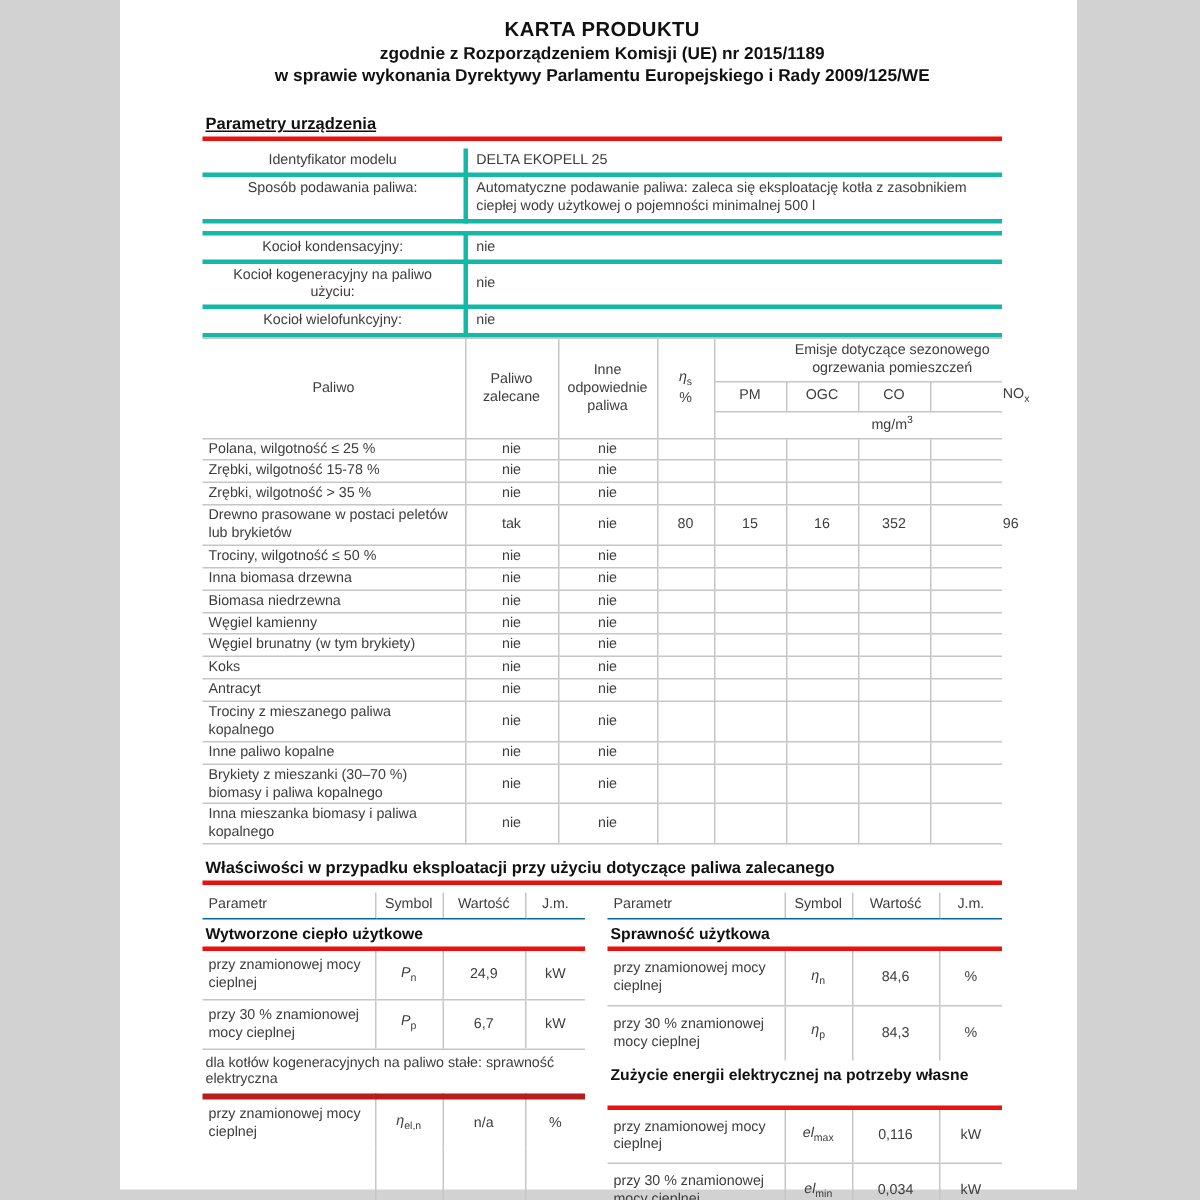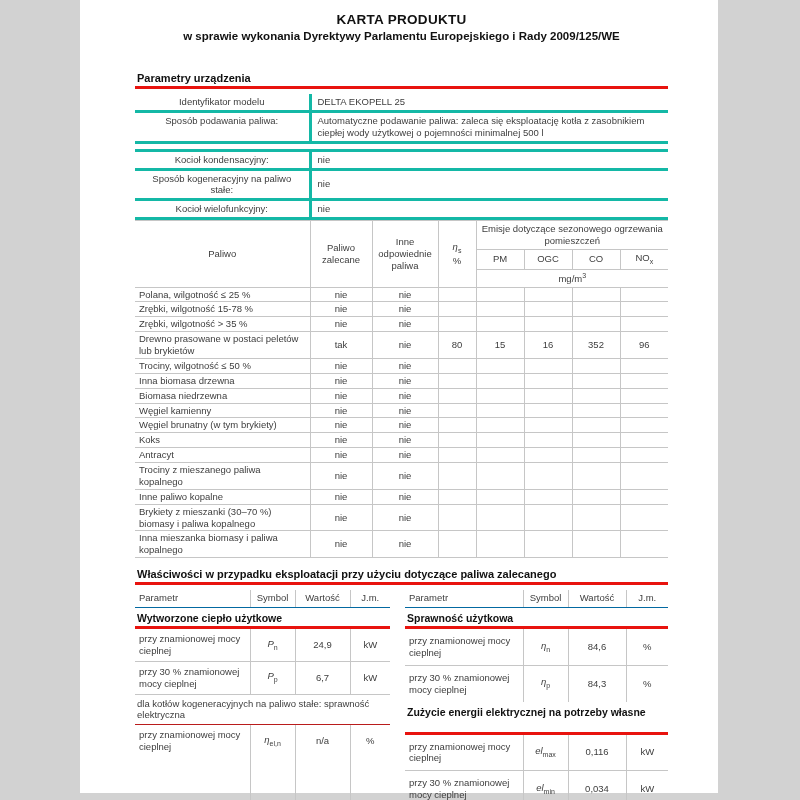--- a/index.html
+++ b/index.html
@@ -11,69 +11,70 @@
   }
   .page{
     position:absolute;left:80px;top:0;width:638px;height:793px;
     background:#ffffff;
   }
   .content{padding:8px 50px 0 55px;width:533px;box-sizing:content-box;}
   
   .t1{text-align:center;font-weight:bold;font-size:13.5px;color:#111;margin-top:4px;letter-spacing:.3px;}
   .t2{text-align:center;font-weight:bold;font-size:11.5px;color:#111;margin-top:3px;}
   .sec{font-weight:bold;font-size:11px;color:#111;margin:10px 0 2px 2px;}
-  .sec.first{margin-top:30px;}
+  .sec.first{margin-top:20px;text-decoration:underline;}
   .redline{height:3px;background:#e8130e;margin-bottom:5px;}
   
   table{border-collapse:collapse;table-layout:fixed;}
   td,th{font-size:9.5px;font-weight:normal;color:#3d3d3d;line-height:1.25;vertical-align:middle;}
   
   .info{width:533px;}
   .info td{border:3px solid #14b8a6;padding:2px 6px;}
   .info td:first-child{border-left:none;text-align:center;}
   .info td:last-child{border-right:none;}
   .info tr.first td{border-top:none;}
   .info tr.spacer td{border:none;height:5px;padding:0;}
   
   .fuel{width:533px;}
   .fuel th,.fuel td{border:1px solid #c6c6c6;padding:1px 4px;}
   .fuel th{text-align:center;padding:2px 3px;}
   .fuel td.c{text-align:center;}
   .fuel th:first-child,.fuel td:first-child{border-left:none;}
-  .fuel th:last-child,.fuel td:last-child{border-right:none;}
+  .fuel th:last-child,.fuel td:last-child{border-right:none;padding-left:48px;}
   
   .cols{display:flex;gap:15px;margin-top:2px;}
   .mini{flex:0 0 auto;}
   .mL{width:255px;}
   .mR{width:263px;}
   .mt{width:100%;}
   .mt td{padding:2px 4px;}
   .mt .hdr td{border-bottom:1px solid #0369a1;padding:2px 4px 3px 4px;margin-top:26px;}
   .mt td.vline{border-left:1px solid #c6c6c6;}
   .mt td.c{text-align:center;}
   .mt tr.r td{border-bottom:1px solid #c6c6c6;padding-top:4px;padding-bottom:4px;}
   .mt tr.r.last td{border-bottom:none;}
-  .mt tr.note td{border-bottom:1px solid #b91c1c;padding:3px 2px;}
+  .mt tr.note td{border-bottom:4px solid #b91c1c;padding:3px 2px;}
   .mt tr.ext td{height:90px;border-bottom:none;}
   .mR .mt tr.r td{padding-top:6px;padding-bottom:6px;}
   .mini-sec{font-weight:bold;font-size:10.5px;color:#111;margin:4px 0 2px 2px;}
   .mini-sec.gap{margin-bottom:14px;}
   .redline2{height:3px;background:#e8130e;margin-bottom:0;}
   .sym{font-style:italic;}
   sub{font-size:7px;}
   sup{font-size:7px;}
   .top{vertical-align:top;}
 </style>
 </head>
 <body>
 
 <div class="page">
   <div class="content">
 
     <div class="t1">KARTA PRODUKTU</div>
+    <div class="t2">zgodnie z Rozporządzeniem Komisji (UE) nr 2015/1189</div>
     <div class="t2">w sprawie wykonania Dyrektywy Parlamentu Europejskiego i Rady 2009/125/WE</div>
 
     <div class="sec first">Parametry urządzenia</div>
     <div class="redline"></div>
 
     <table class="info">
       <colgroup>
           <col style="width:175px">
           <col style="width:358px">
         </colgroup>
@@ -87,21 +88,21 @@
         <td>Automatyczne podawanie paliwa: zaleca się eksploatację kotła z zasobnikiem ciepłej wody użytkowej o pojemności minimalnej 500 l</td>
       </tr>
       <tr class="spacer">
             <td colspan="2"></td>
           </tr>
       <tr>
         <td>Kocioł kondensacyjny:</td>
         <td>nie</td>
       </tr>
       <tr>
-        <td>Sposób kogeneracyjny na paliwo stałe:</td>
+        <td>Kocioł kogeneracyjny na paliwo użyciu:</td>
         <td>nie</td>
       </tr>
       <tr>
         <td>Kocioł wielofunkcyjny:</td>
         <td>nie</td>
       </tr>
     </tbody>
       </table>
 
     <table class="fuel">

